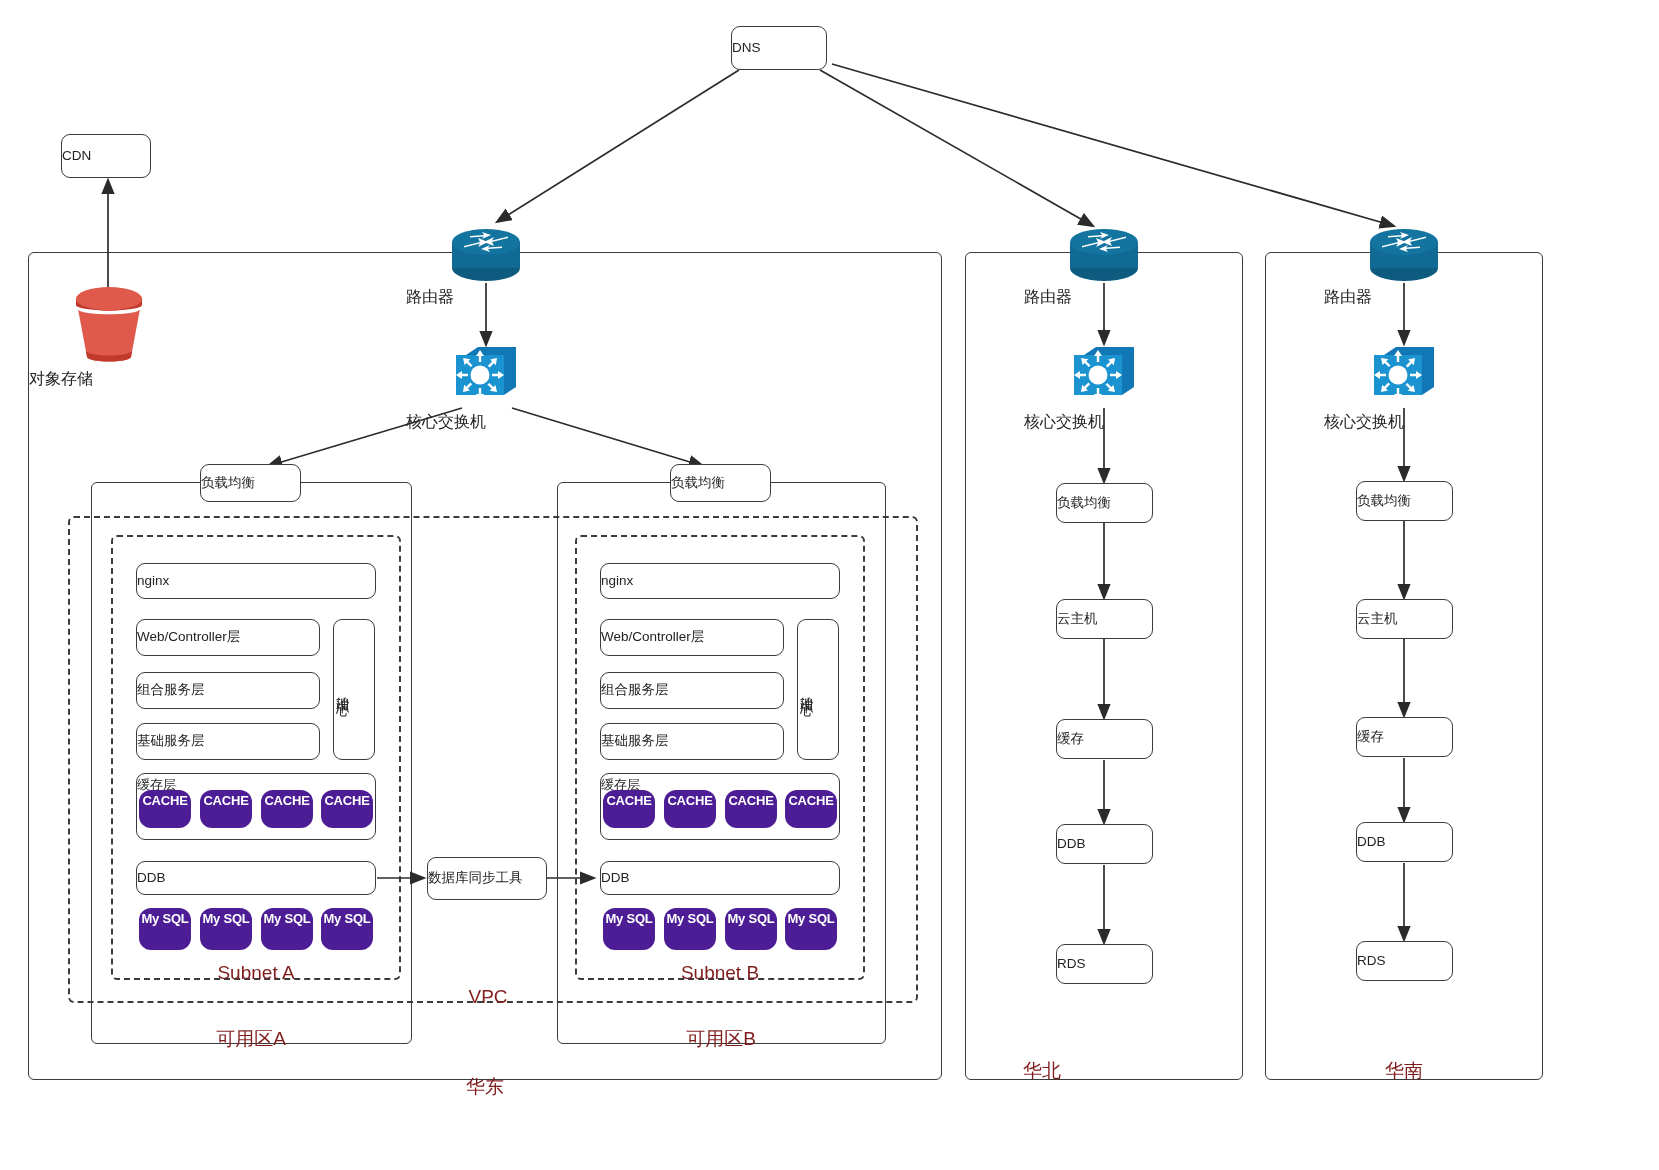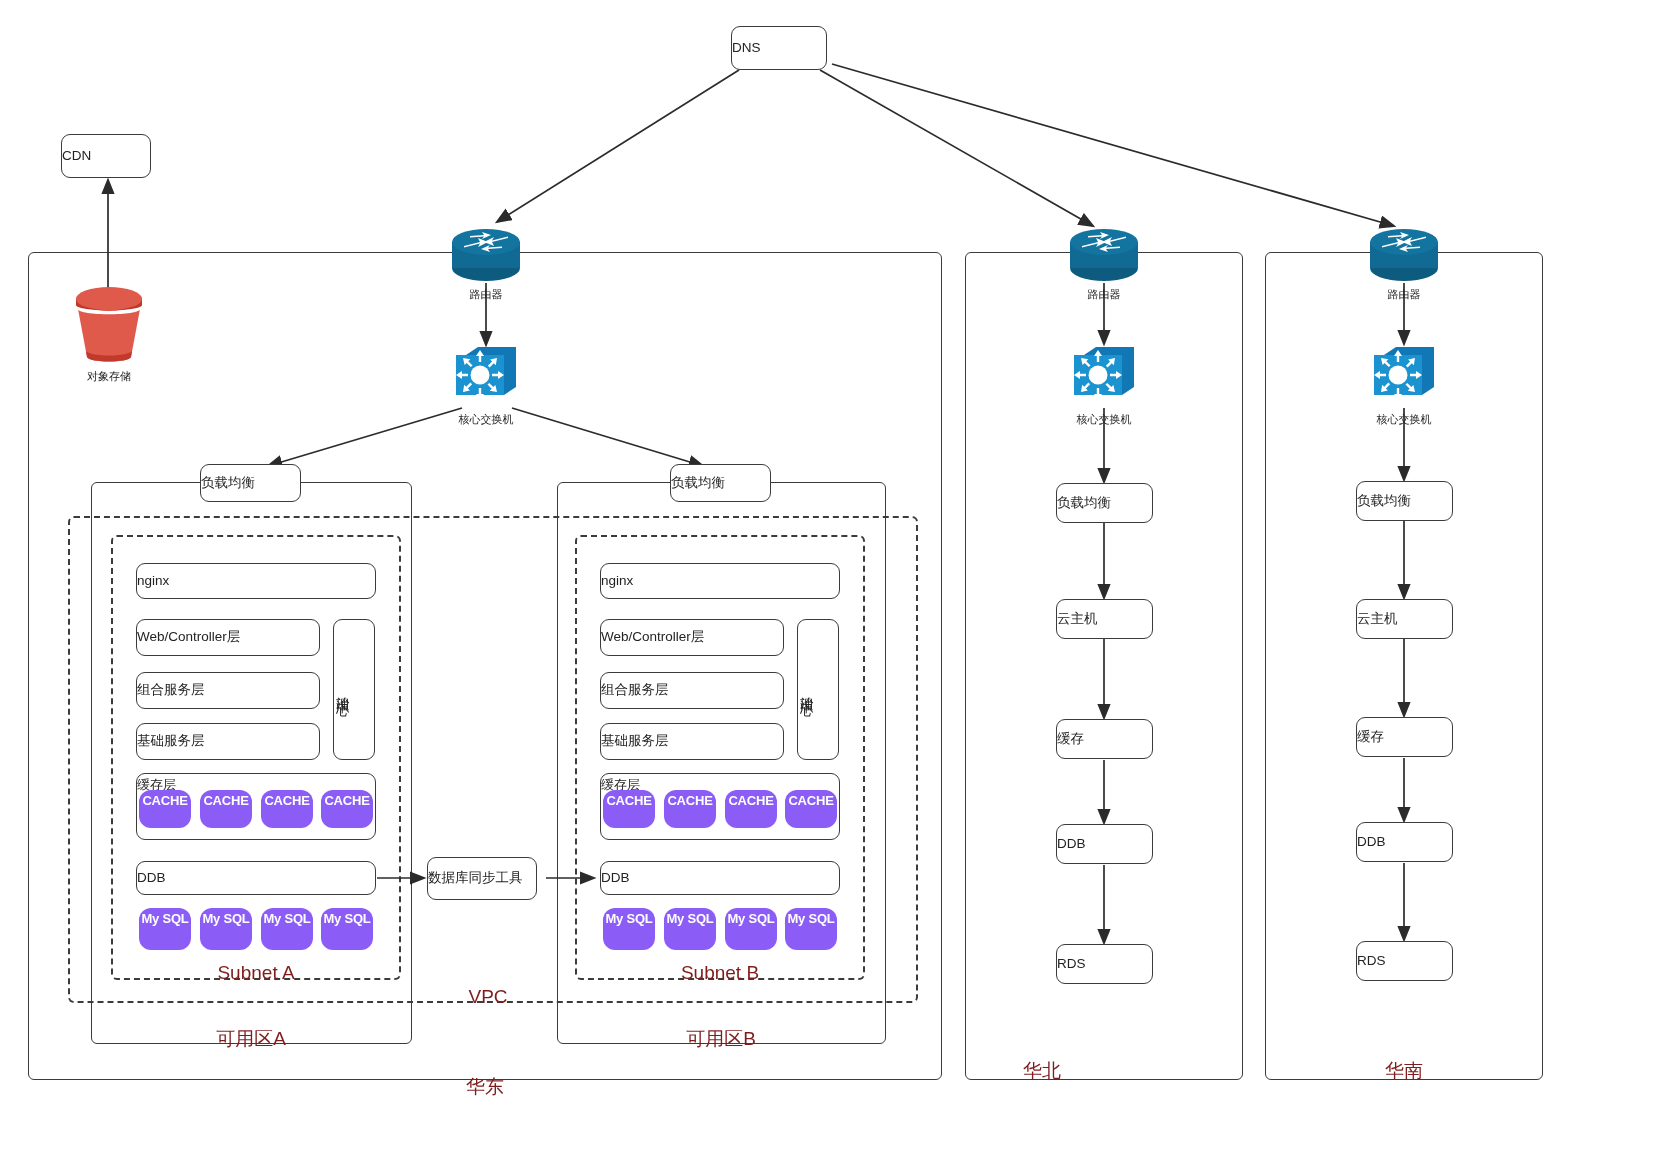--- a/index.html
+++ b/index.html
@@ -8,32 +8,32 @@
 
   
   .box{position:absolute;box-sizing:border-box;background:#fff;border:1.6px solid #3b3b3b;border-radius:9px;
        display:flex;align-items:center;justify-content:flex-start;text-align:center;
        font-size:13.5px;line-height:1.25;color:#232323;z-index:6;}
   .container{position:absolute;box-sizing:border-box;background:transparent;border:1.5px solid #3b3b3b;border-radius:6px;z-index:1;}
   .dashed{position:absolute;box-sizing:border-box;background:transparent;border:2px dashed #3b3b3b;border-radius:6px;z-index:2;}
   .lbl{position:absolute;font-size:19px;color:#7f1d1d;text-align:center;z-index:7;white-space:nowrap;}
 
   
-  .chip{position:absolute;box-sizing:border-box;background:#8b5cf6;border-radius:12px;
+  .chip{position:absolute;box-sizing:border-box;background:#4c1d95;border-radius:12px;
         display:flex;align-items:flex-start;justify-content:center;
         color:#fff;font-weight:bold;font-size:13px;padding-top:3px;z-index:7;
         font-family:"Liberation Sans","DejaVu Sans",sans-serif;letter-spacing:-0.2px;}
 
   
   .vert{writing-mode:vertical-rl;text-orientation:upright;letter-spacing:2px;font-size:13px;}
 
   
   svg.edges{position:absolute;left:0;top:0;width:1659px;height:1170px;z-index:4;pointer-events:none;}
   svg.icon{position:absolute;z-index:6;}
-  .iconcap{position:absolute;width:160px;text-align:center;font-size:11px;color:#232323;z-index:7;}
+  .iconcap{position:absolute;width:160px;font-size:16px;color:#232323;z-index:7;}
 </style>
 </head>
 <body>
 
 <div id="stage">
 
   <svg class="edges" viewBox="0 0 1659 1170">
     <defs>
       <marker id="ah" markerWidth="10" markerHeight="10" refX="8.5" refY="4" orient="auto" markerUnits="strokeWidth">
         <path d="M0,0 L10,4 L0,8 z" fill="#2b2b2b"></path>
@@ -180,21 +180,21 @@
   <div class="chip" style="left:200px;top:908px;width:52px;height:42px;">
     <span>My SQL</span>
   </div>
   <div class="chip" style="left:261px;top:908px;width:52px;height:42px;">
     <span>My SQL</span>
   </div>
   <div class="chip" style="left:321px;top:908px;width:52px;height:42px;">
     <span>My SQL</span>
   </div>
 
-  <div class="box" style="left:427px;top:857px;width:110px;height:43px;">
+  <div class="box" style="left:427px;top:857px;width:120px;height:43px;">
     <span>数据库同步工具</span>
   </div>
 
   <div class="container" style="left:557px;top:482px;width:329px;height:562px;"></div>
   <div class="lbl" style="left:671px;top:1026px;width:100px;">可用区B</div>
 
   <div class="box" style="left:670px;top:464px;width:101px;height:38px;">
     <span>负载均衡</span>
   </div>
 

